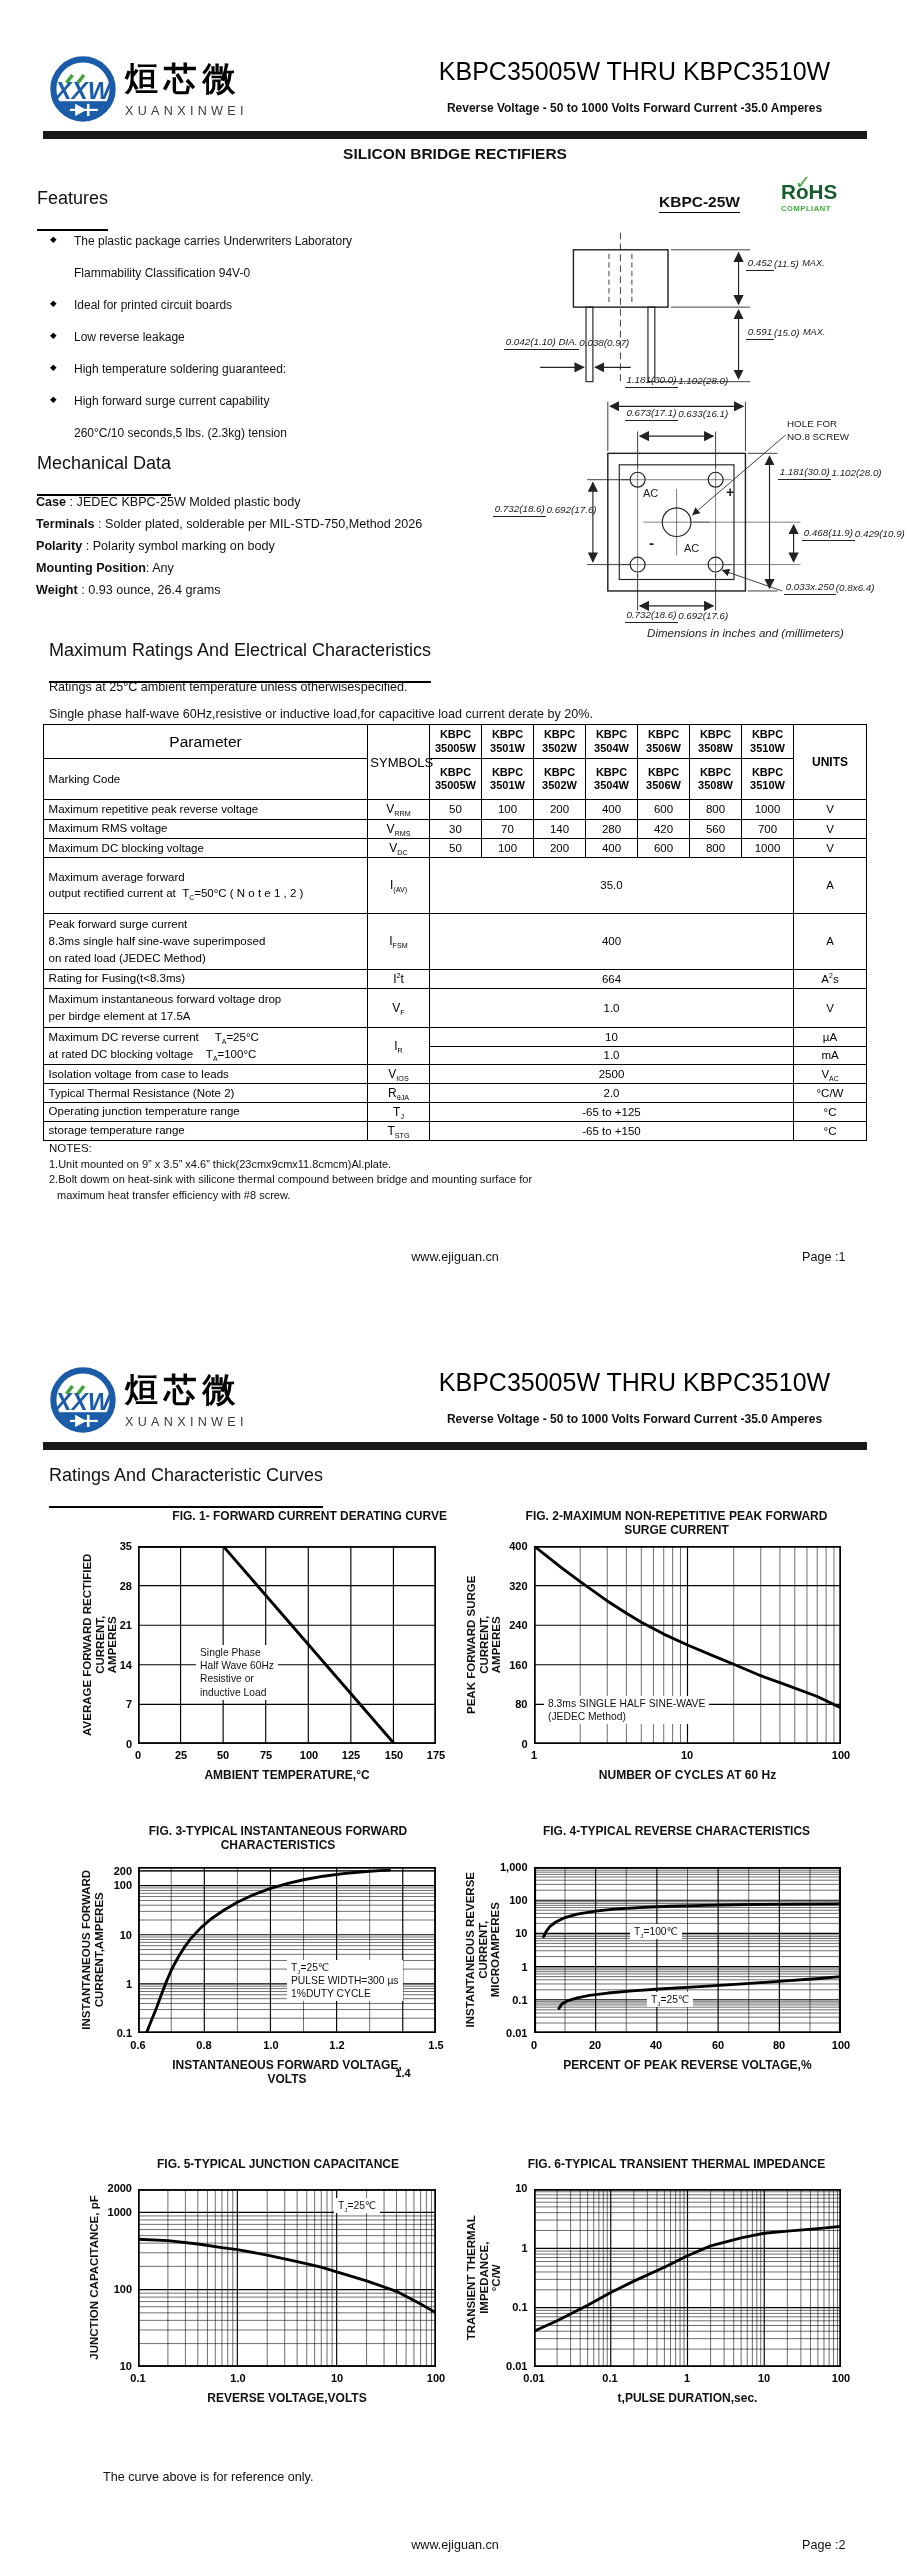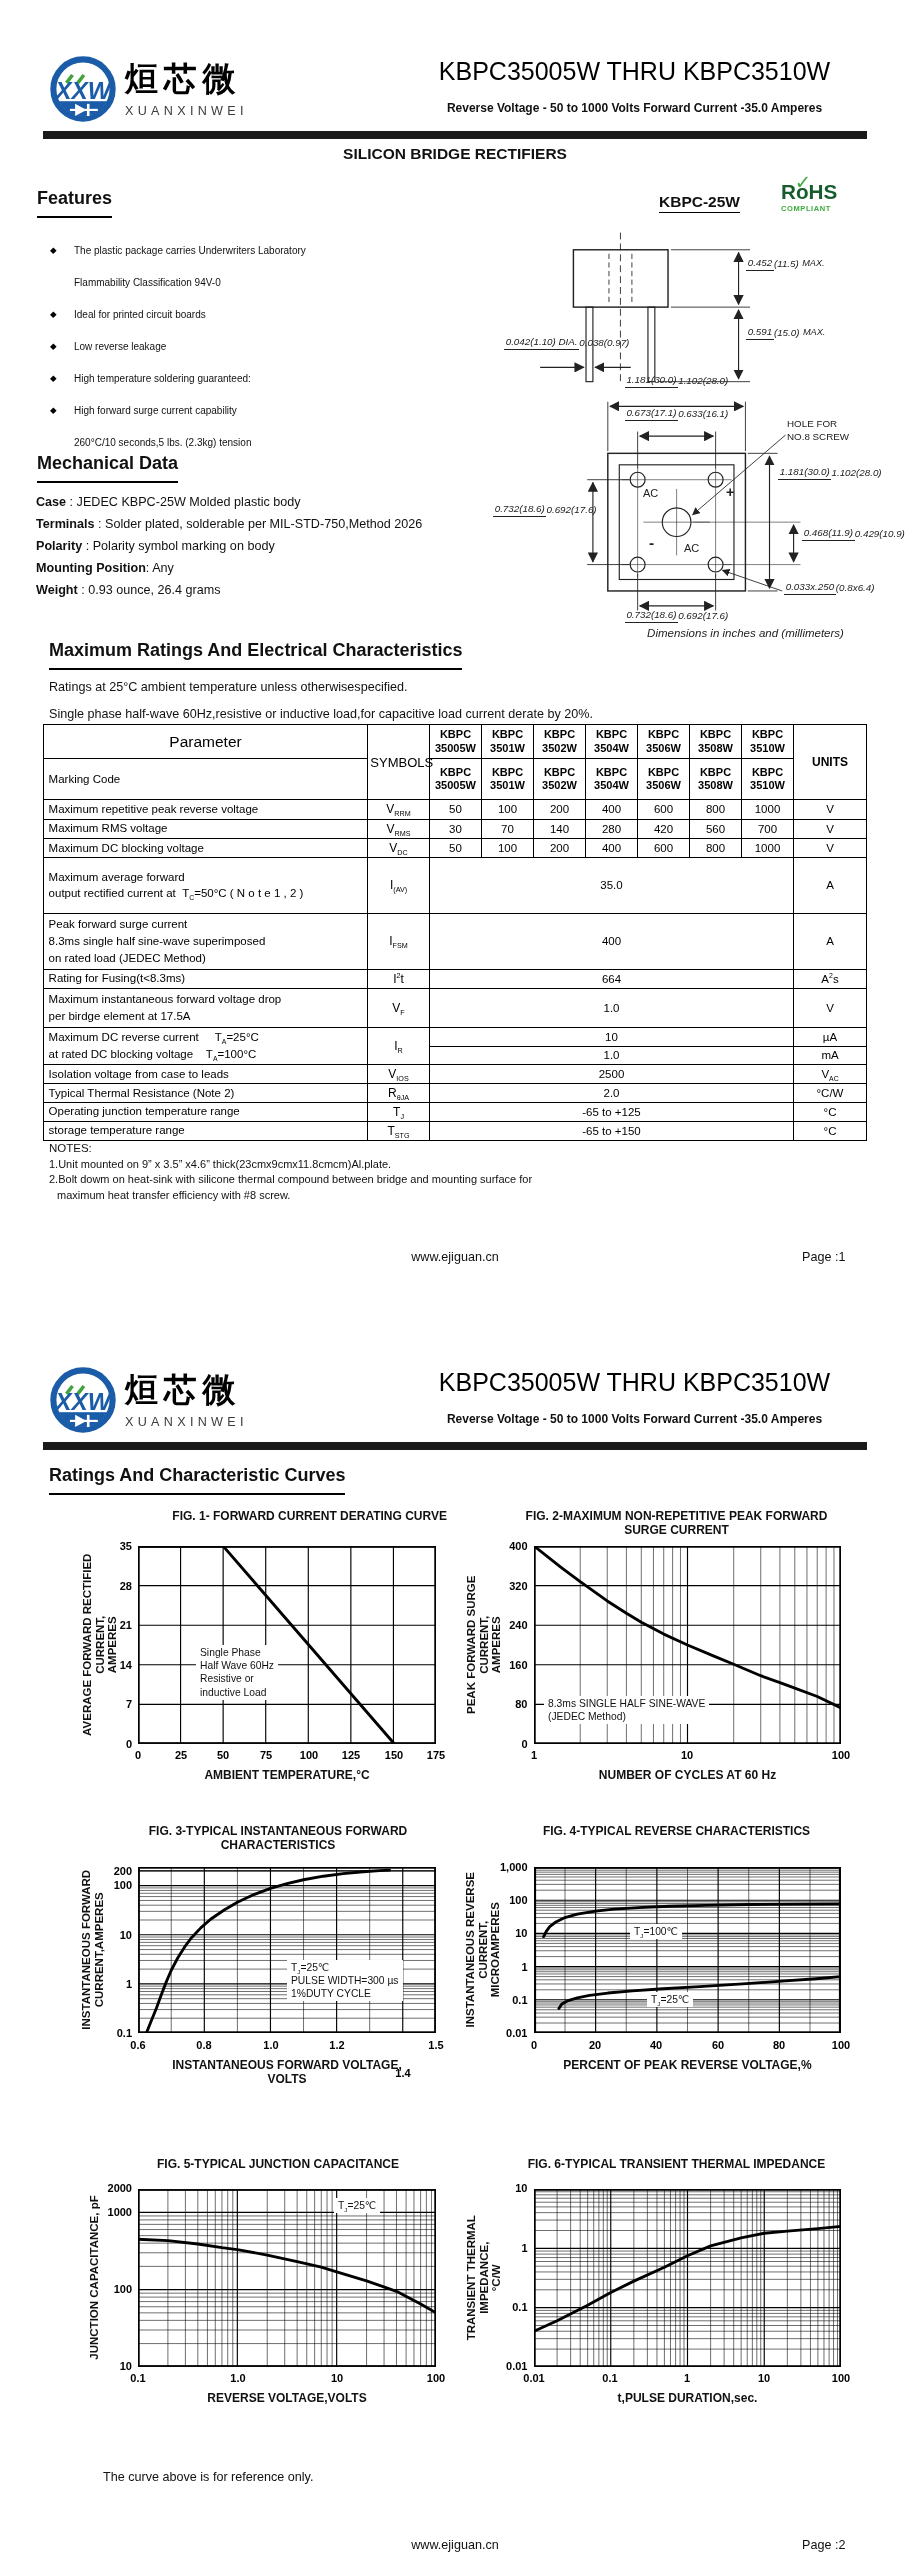--- a/index.html
+++ b/index.html
@@ -18,28 +18,28 @@
   .logo-text{position:absolute;left:76px;top:0}
   .logo-zh{font-size:33px;font-weight:bold;letter-spacing:5.7px;color:#000;line-height:1.45}
   .logo-en{font-size:12.6px;letter-spacing:4.3px;color:#3b3b3b;margin-top:1.1px}
   .tblock{position:absolute;left:402px;top:57px;width:465px;text-align:center}
   .ttl{font-size:25px;font-weight:normal;letter-spacing:0px;color:#000}
   .sub{font-size:12px;font-weight:bold;margin-top:15px}
   .hrule{position:absolute;left:43px;top:131px;width:824px;height:7.5px;background:#1a1a1a}
 
   .doc-head{position:absolute;left:0;top:145px;width:100%;text-align:center;font-size:15.5px;font-weight:bold}
 
-  .sec{position:absolute;font-size:18px;font-weight:bold;border-bottom:2.9px solid #000;padding-bottom:7px}
+  .sec{position:absolute;font-size:18px;font-weight:normal;border-bottom:2.9px solid #000;padding-bottom:20px}
   .feat-h{left:37px;top:188px}
   .mech-h{left:37px;top:453px}
   .ratings-h{left:49px;top:640px}
   .curves-h{left:49px;top:177px}
 
   #features{position:absolute;left:50px;top:234px;width:379px}
-  .feat-row{display:flex;align-items:center;height:32px;font-size:10px}
+  .feat-row{display:flex;align-items:flex-start;height:32px;font-size:12px}
   .feat-bullet{width:24px;font-size:8.6px;color:#000}
   .feat-bullet::before{content:"◆"}
   .feat-row.nb .feat-bullet::before{content:""}
   .feat-row.nb .feat-text{margin-left:0px}
 
   #mech{position:absolute;left:36px;top:491px;width:425px;font-size:12.6px;line-height:22px}
   #mech b{font-weight:bold}
 
   .pkg-name{position:absolute;left:659px;top:193px;font-size:15.5px;font-weight:bold;border-bottom:1.7px solid #000;padding-bottom:1.1px}
   .rohs{position:absolute;left:781px;top:180px;width:80px}

